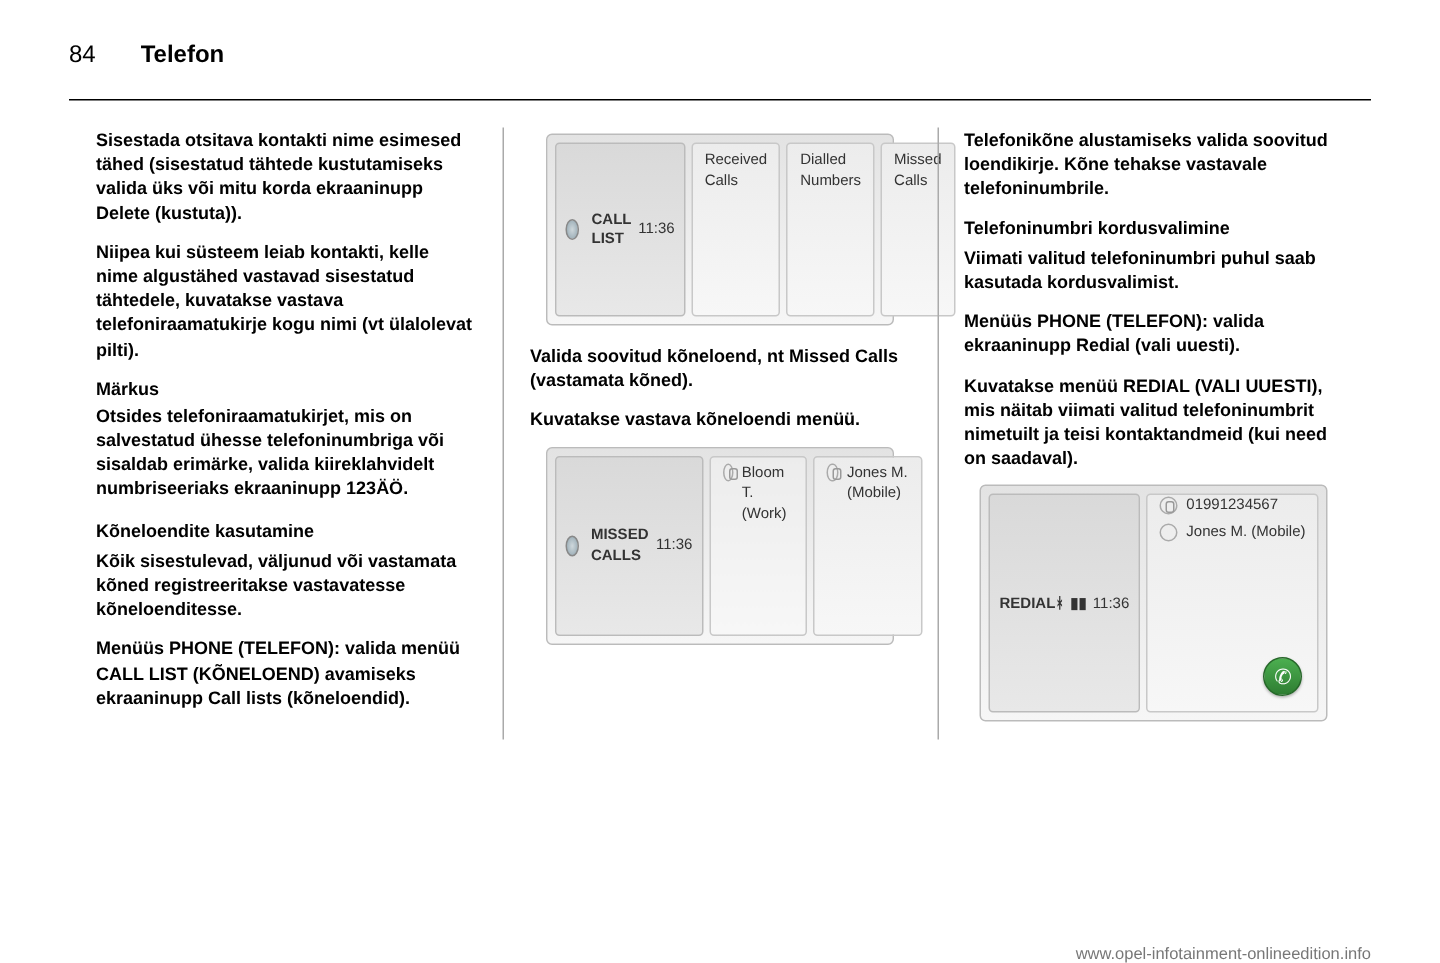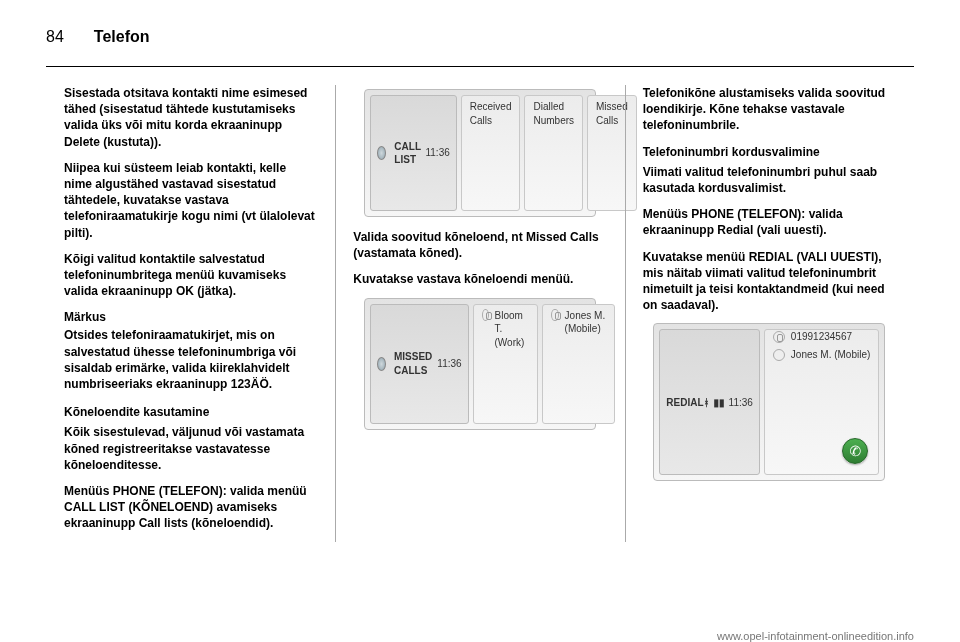--- a/index.html
+++ b/index.html
@@ -144,21 +144,20 @@
     <span class="page-number">84</span>
     <span class="section-title">Telefon</span>
   </div>
   <hr class="hr">
 
   <div class="cols">
 
     <div class="col">
       <p class="para">Sisestada otsitava kontakti nime esimesed tähed (sisestatud tähtede kustutamiseks valida üks või mitu korda ekraaninupp Delete (kustuta)).</p>
       <p class="para">Niipea kui süsteem leiab kontakti, kelle nime algustähed vastavad sisestatud tähtedele, kuvatakse vastava telefoniraamatukirje kogu nimi (vt ülalolevat pilti).</p>
-      <p class="para">Kõigi valitud kontaktile salvestatud telefoninumbritega menüü kuvamiseks valida ekraaninupp OK (jätka).</p>
       <p class="note-label">Märkus</p>
       <p class="note-body">Otsides telefoniraamatukirjet, mis on salvestatud ühesse telefoninumbriga või sisaldab erimärke, valida kiireklahvidelt numbriseeriaks ekraaninupp 123ÄÖ.</p>
       <p class="subhead">Kõneloendite kasutamine</p>
       <p class="para">Kõik sisestulevad, väljunud või vastamata kõned registreeritakse vastavatesse kõneloenditesse.</p>
       <p class="para">Menüüs PHONE (TELEFON): valida menüü CALL LIST (KÕNELOEND) avamiseks ekraaninupp Call lists (kõneloendid).</p>
     </div>
 
     <div class="col">
 
       <div class="phone-shot">

